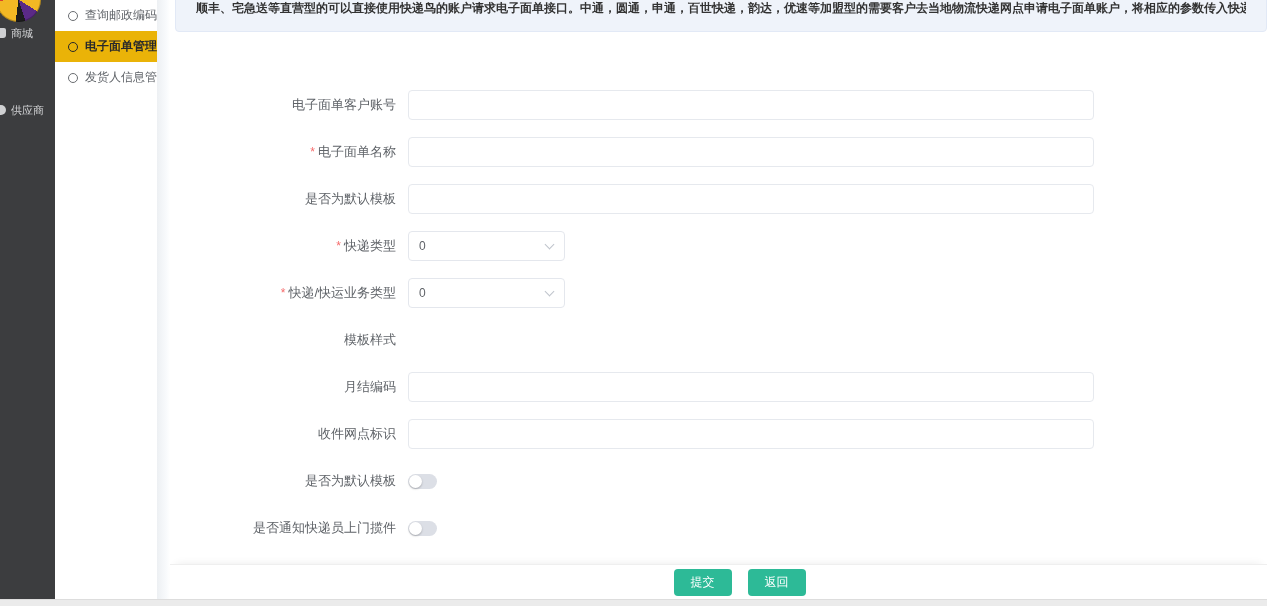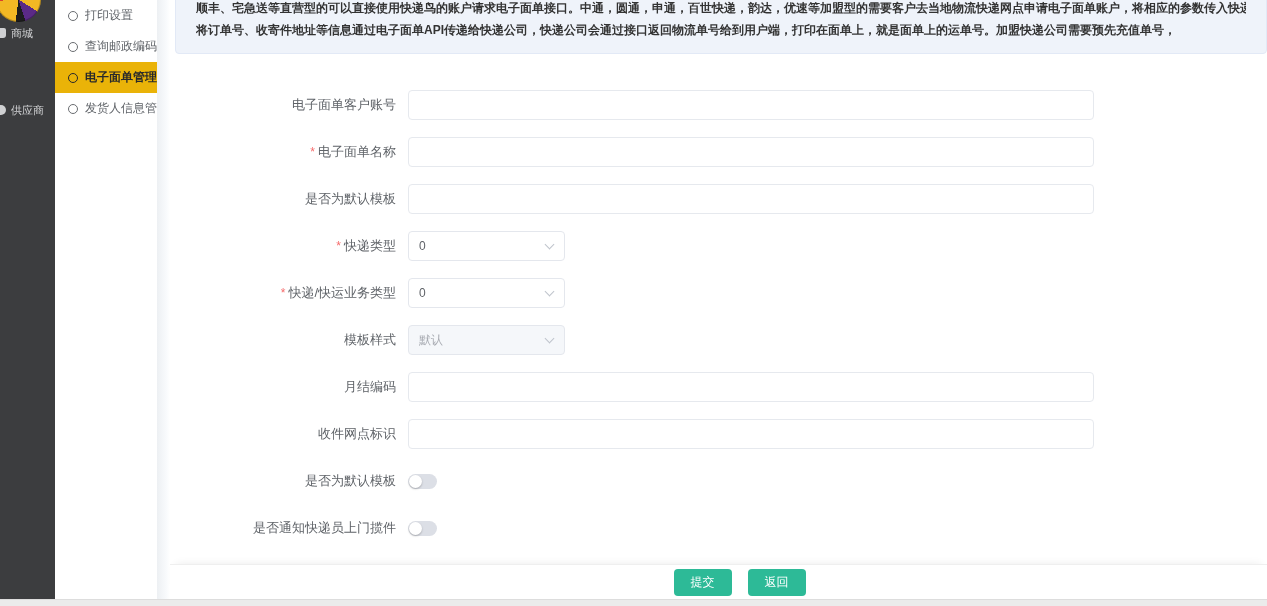--- a/index.html
+++ b/index.html
@@ -76,43 +76,38 @@
     </div>
     <div class="rail-item supplier-item">
       <span class="r-ico supplier"></span>
       <span>供应商</span>
     </div>
   </aside>
 
   <aside class="submenu">
     <div class="submenu-item">
       <span class="ring"></span>
-      <span>打印设置</span>
-    </div>
-    <div class="submenu-item">
-      <span class="ring"></span>
       <span>查询邮政编码</span>
     </div>
     <div class="submenu-item active">
       <span class="ring"></span>
       <span>电子面单管理</span>
     </div>
     <div class="submenu-item">
       <span class="ring"></span>
       <span>发货人信息管理</span>
     </div>
   </aside>
 
   <div class="gutter"></div>
 
   <main class="main">
 
     <div class="notice">
       <p>顺丰、宅急送等直营型的可以直接使用快递鸟的账户请求电子面单接口。中通，圆通，申通，百世快递，韵达，优速等加盟型的需要客户去当地物流快递网点申请电子面单账户，将相应的参数传入快递鸟电子面单接口进行电子面单请求。</p>
-      <p>将订单号、收寄件地址等信息通过电子面单API传递给快递公司，快递公司会通过接口返回物流单号给到用户端，打印在面单上，就是面单上的运单号。加盟快递公司需要预先充值单号，</p>
     </div>
 
     <div class="form">
 
       <div class="form-row">
         <div class="form-label"><span>电子面单客户账号</span></div>
         <input class="input-wide" type="text" value="" style="">
       </div>
 
       <div class="form-row">
@@ -136,24 +131,20 @@
       <div class="form-row">
         <div class="form-label"><span class="req">*</span><span>快递/快运业务类型</span></div>
         <div class="select">
           <span>0</span>
           <span class="chev"></span>
         </div>
       </div>
 
       <div class="form-row">
         <div class="form-label"><span>模板样式</span></div>
-        <div class="select disabled">
-          <span>默认</span>
-          <span class="chev"></span>
-        </div>
       </div>
 
       <div class="form-row">
         <div class="form-label"><span>月结编码</span></div>
         <input class="input-wide" type="text" value="" style="">
       </div>
 
       <div class="form-row">
         <div class="form-label"><span>收件网点标识</span></div>
         <input class="input-wide" type="text" value="" style="">

